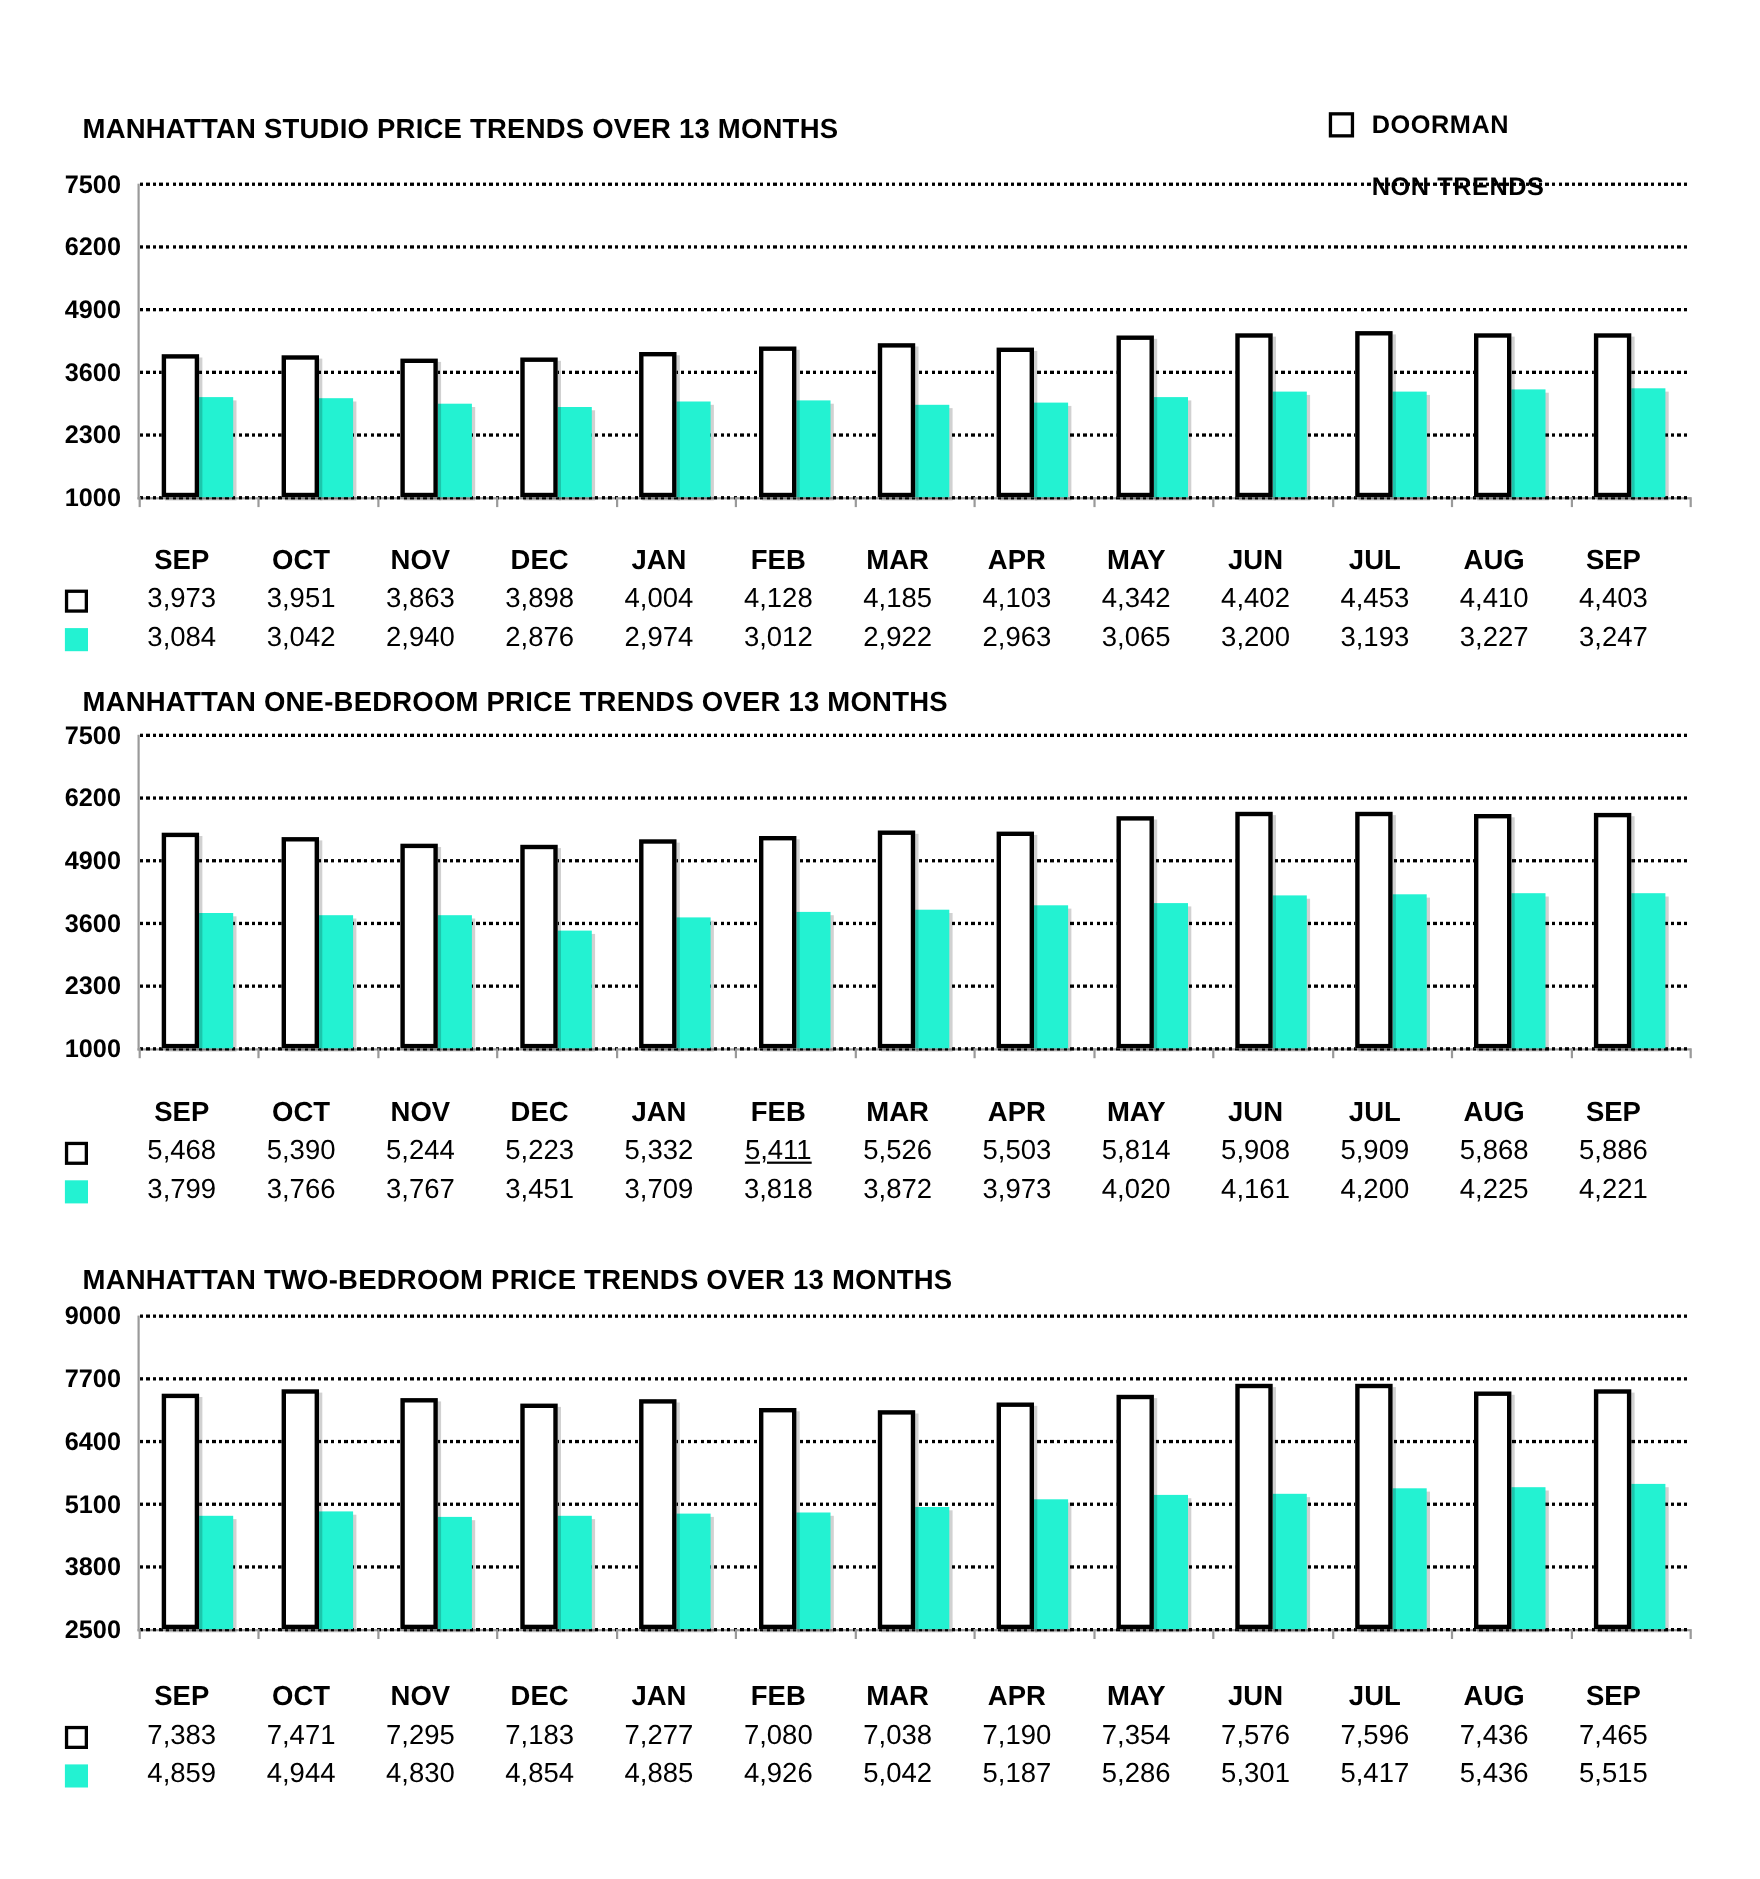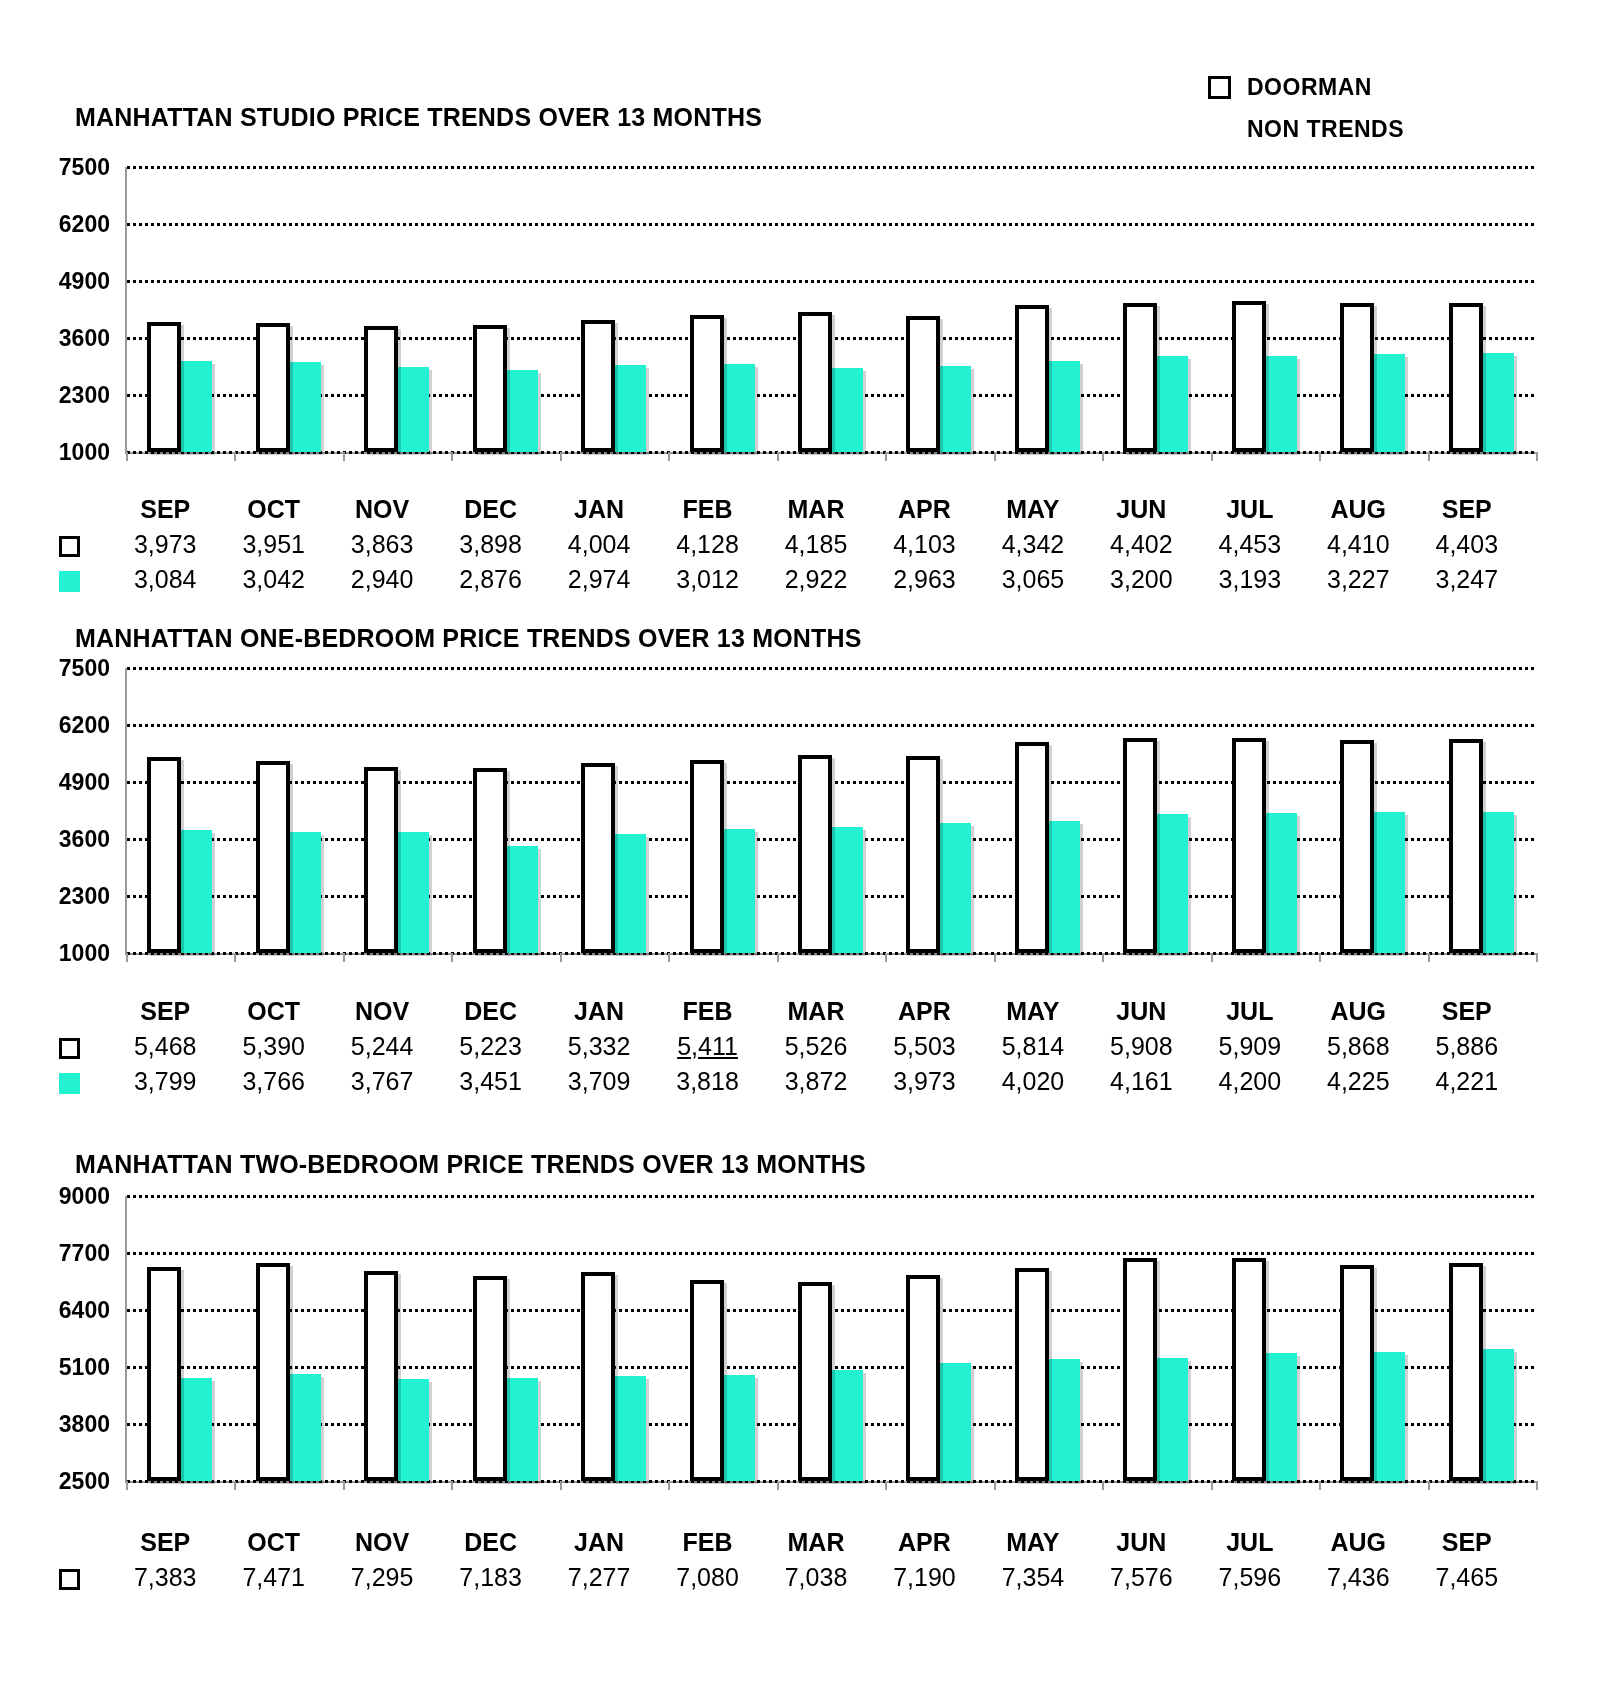--- a/index.html
+++ b/index.html
@@ -2,21 +2,21 @@
 <html><head>
 <meta charset="utf-8">
 <style>
   html,body{margin:0;padding:0;background:#ffffff;}
   #page{
     position:relative;width:1600px;height:1708px;background:#ffffff;overflow:hidden;
     font-family:"Liberation Sans", sans-serif;color:#000;
   }
   
   #legend{position:absolute;top:72px;left:1208px;}
-  .legend-row{display:flex;align-items:center;height:30px;margin-bottom:12px;}
+  .legend-row{display:flex;align-items:center;height:30px;margin-bottom:12px;margin-top:26px;}
   .sw{width:23px;height:23px;margin-right:16px;flex:0 0 auto;box-sizing:border-box;}
   .sw-doorman{background:#ffffff;border:3px solid #000;}
   .sw-nondoorman{border:none;}
   .legend-label{font-size:23px;font-weight:bold;letter-spacing:.5px;}
   
   section.chart{position:absolute;left:0;width:1600px;}
   #chart0{top:95px;}  #chart1{top:610px;}  #chart2{top:1138px;}
   .title{position:absolute;left:75px;margin:0;font-size:25px;font-weight:bold;letter-spacing:.2px;white-space:nowrap;}
   #chart0 .title{top:8px;}  #chart1 .title{top:14px;}  #chart2 .title{top:12px;}
   .plot{position:absolute;left:125px;width:1410px;height:285px;
@@ -350,16 +350,32 @@
           <div class="cell" style="left: 433.077px;">7,277</div>
           <div class="cell" style="left: 541.538px;">7,080</div>
           <div class="cell" style="left: 650px;">7,038</div>
           <div class="cell" style="left: 758.462px;">7,190</div>
           <div class="cell" style="left: 866.923px;">7,354</div>
           <div class="cell" style="left: 975.385px;">7,576</div>
           <div class="cell" style="left: 1083.85px;">7,596</div>
           <div class="cell" style="left: 1192.31px;">7,436</div>
           <div class="cell" style="left: 1300.77px;">7,465</div>
         </div>
+        <div class="trow" style="top: 70px;">
+          <div class="rowmark rowmark-nondoorman" style="background: rgb(35, 242, 210);"></div>
+          <div class="cell" style="left: -0.769231px;">4,859</div>
+          <div class="cell" style="left: 107.692px;">4,944</div>
+          <div class="cell" style="left: 216.154px;">4,830</div>
+          <div class="cell" style="left: 324.615px;">4,854</div>
+          <div class="cell" style="left: 433.077px;">4,885</div>
+          <div class="cell" style="left: 541.538px;">4,926</div>
+          <div class="cell" style="left: 650px;">5,042</div>
+          <div class="cell" style="left: 758.462px;">5,187</div>
+          <div class="cell" style="left: 866.923px;">5,286</div>
+          <div class="cell" style="left: 975.385px;">5,301</div>
+          <div class="cell" style="left: 1083.85px;">5,417</div>
+          <div class="cell" style="left: 1192.31px;">5,436</div>
+          <div class="cell" style="left: 1300.77px;">5,515</div>
+        </div>
       </div>
   </section>
 
 </div>
 
 </body></html>

